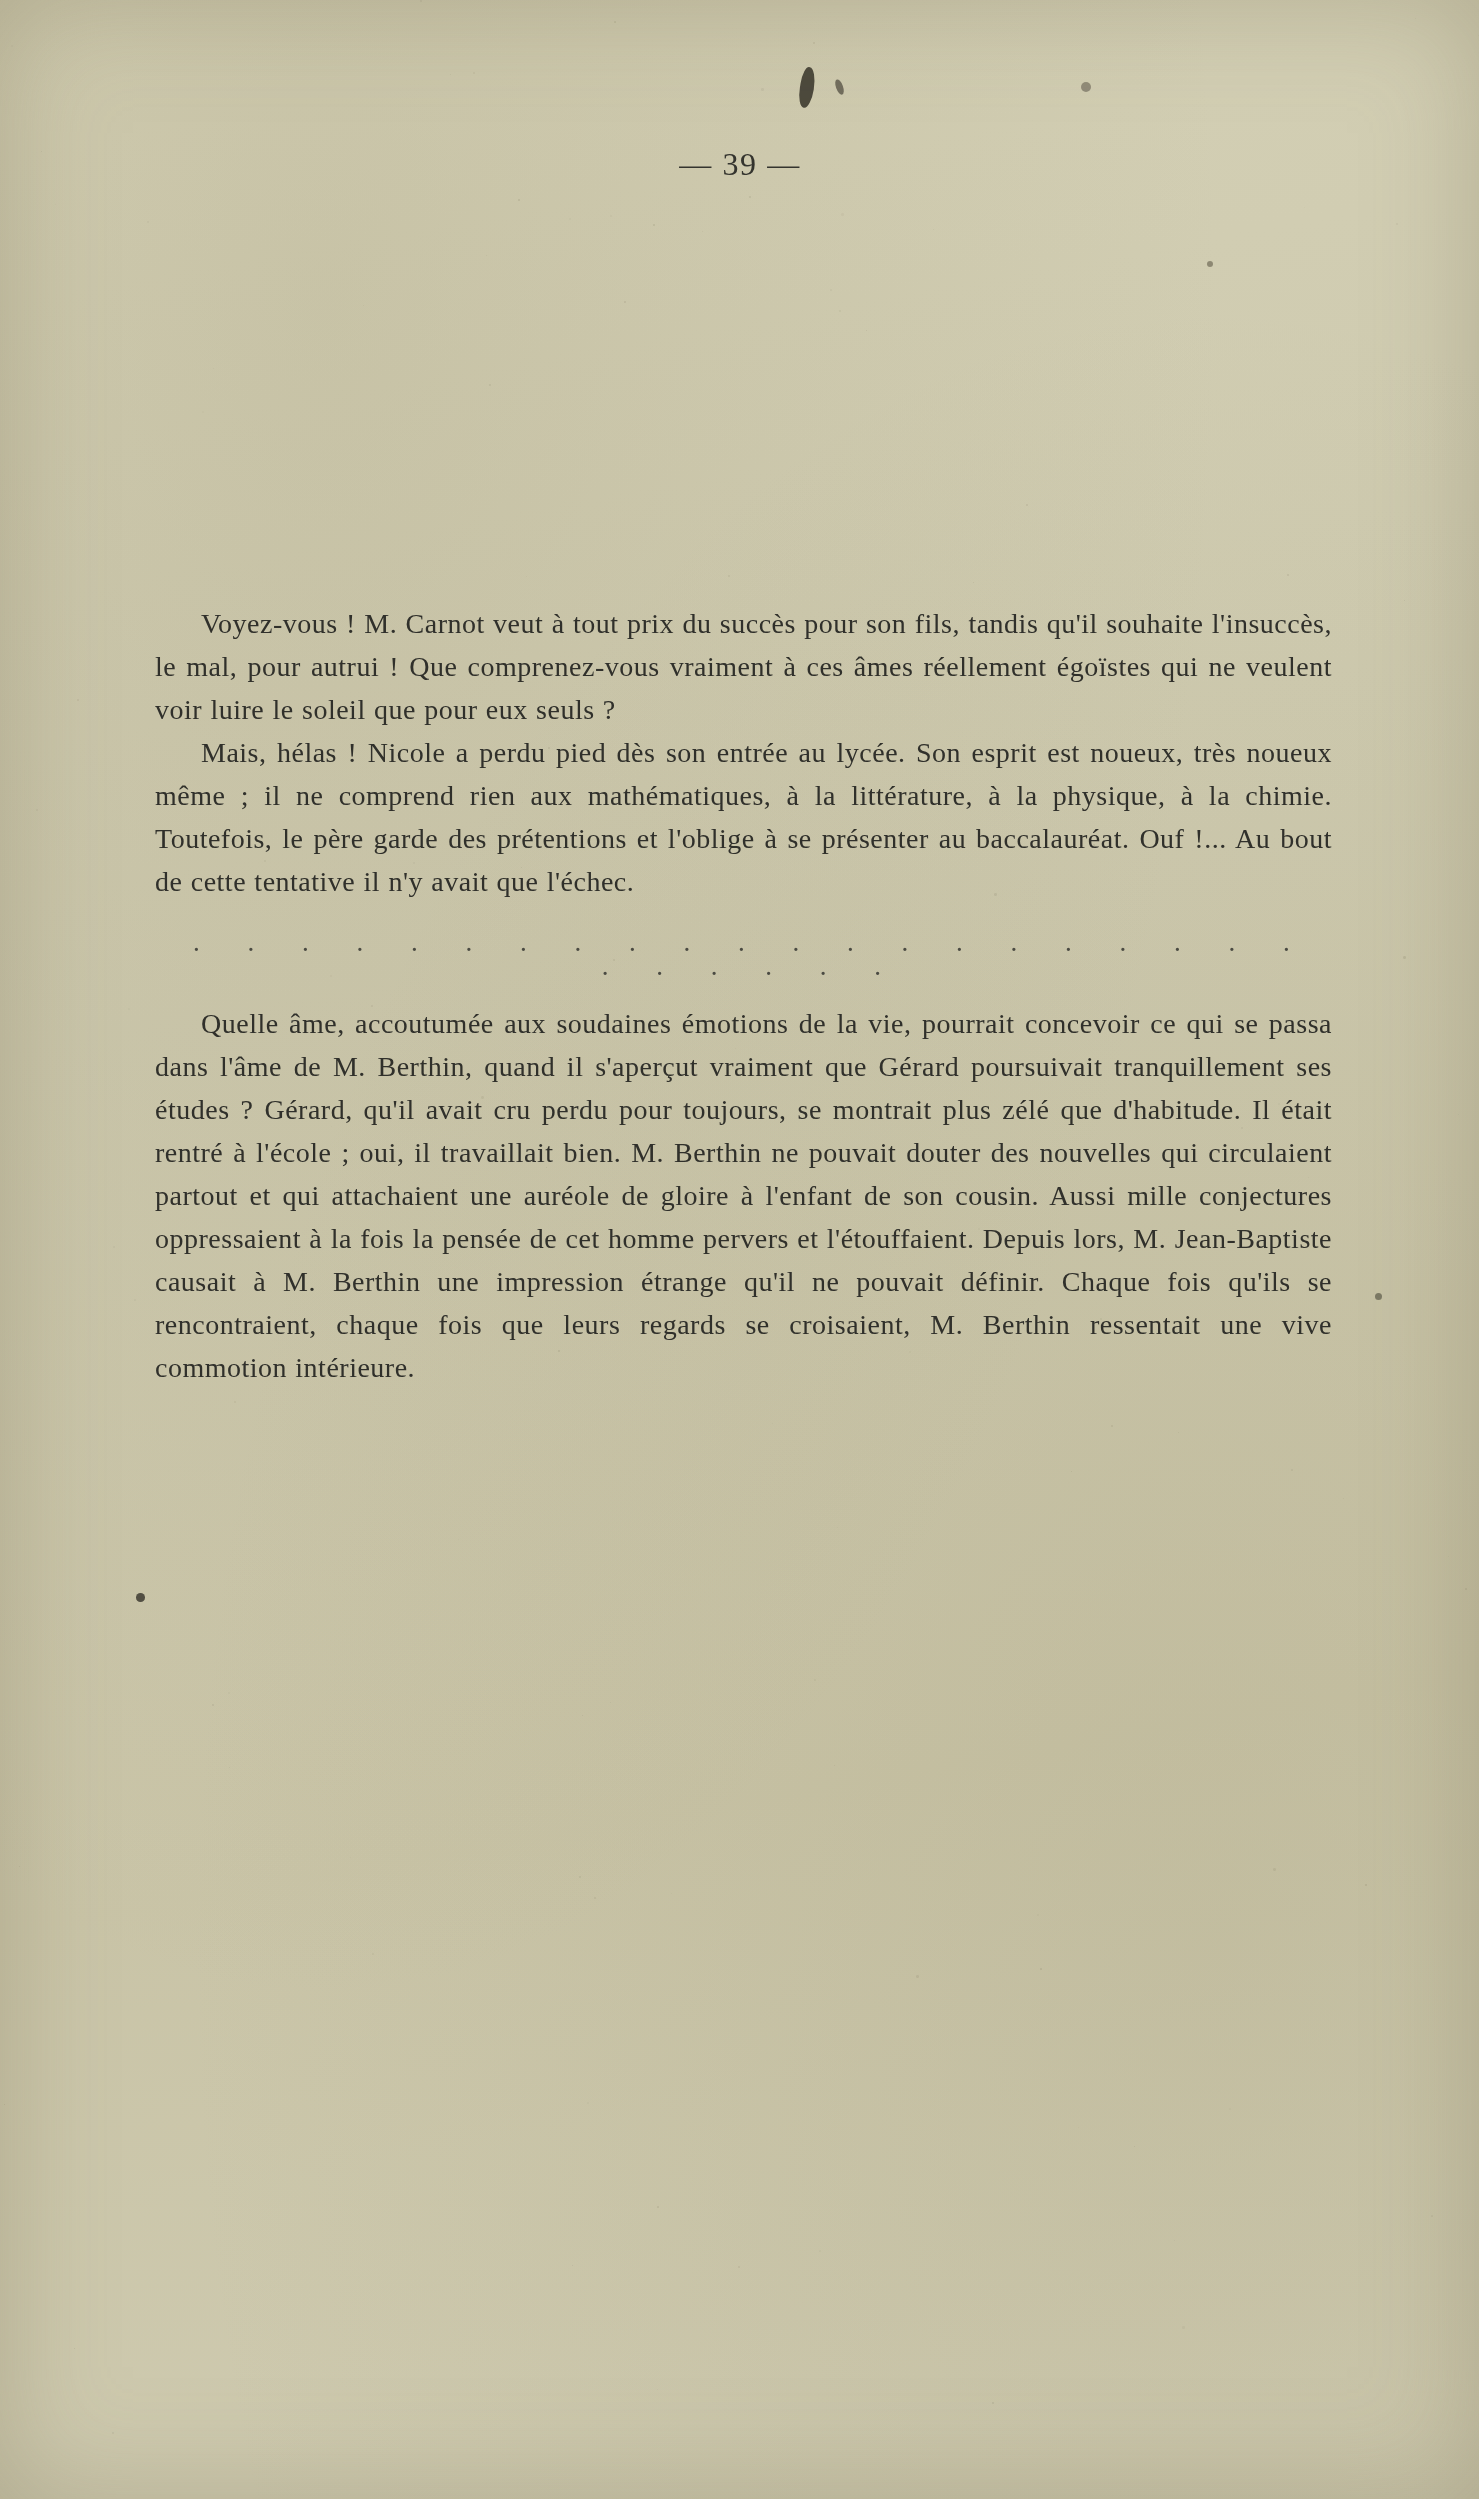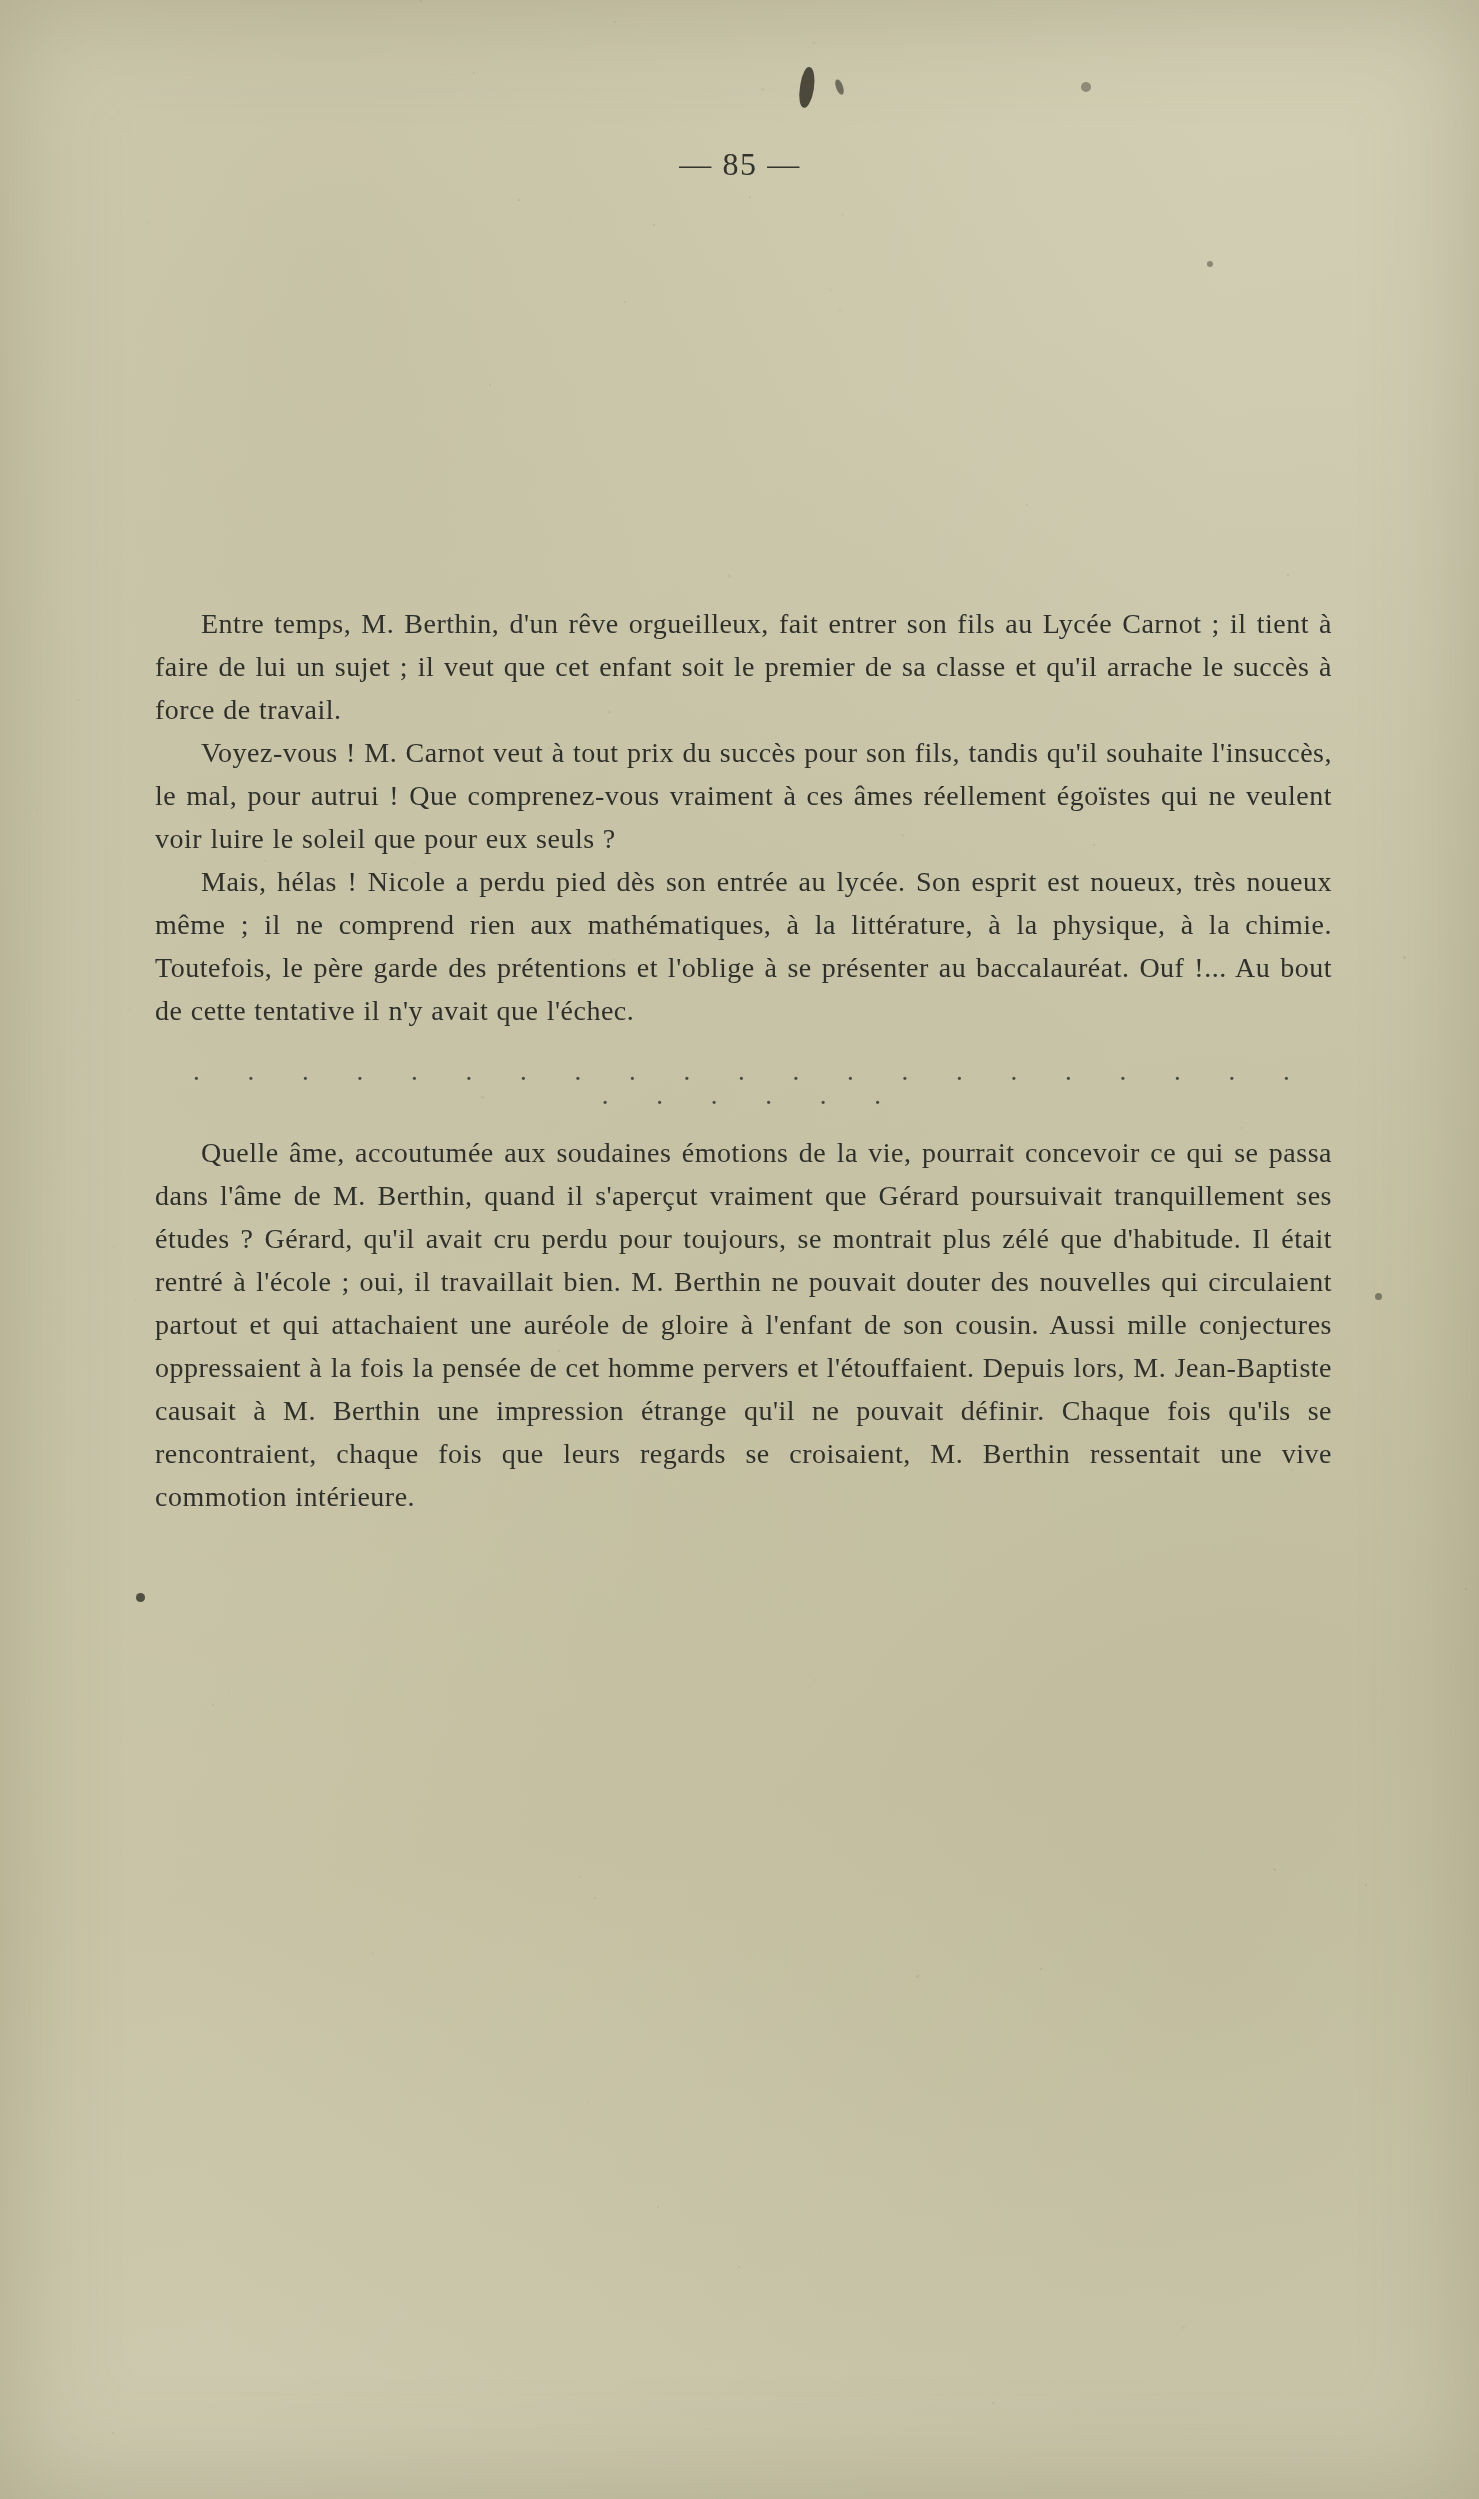--- a/index.html
+++ b/index.html
@@ -152,25 +152,24 @@
 
 <div class="page">
 
   <div class="ink-mark-top"></div>
   <div class="ink-mark-top2"></div>
   <div class="ink-mark-small"></div>
   <div class="side-dot-b"></div>
   <div class="side-dot-a"></div>
   <div class="bullet-dot"></div>
 
-  <div class="page-number">— 85 —</div>
+  <div class="page-number">— 39 —</div>
 
 
   <div class="body-col">
-    <p class="para">Entre temps, M. Berthin, d'un rêve orgueilleux, fait entrer son fils au Lycée Carnot ; il tient à faire de lui un sujet ; il veut que cet enfant soit le premier de sa classe et qu'il arrache le succès à force de travail.</p>
     <p class="para">Voyez-vous ! M. Carnot veut à tout prix du succès pour son fils, tandis qu'il souhaite l'insuccès, le mal, pour autrui ! Que comprenez-vous vraiment à ces âmes réellement égoïstes qui ne veulent voir luire le soleil que pour eux seuls ?</p>
     <p class="para">Mais, hélas ! Nicole a perdu pied dès son entrée au lycée. Son esprit est noueux, très noueux même ; il ne comprend rien aux mathématiques, à la littérature, à la physique, à la chimie. Toutefois, le père garde des prétentions et l'oblige à se présenter au baccalauréat. Ouf !... Au bout de cette tentative il n'y avait que l'échec.</p>
     <div class="dot-sep">. . . . . . . . . . . . . . . . . . . . . . . . . . .</div>
     <p class="para">Quelle âme, accoutumée aux soudaines émotions de la vie, pourrait concevoir ce qui se passa dans l'âme de M. Berthin, quand il s'aperçut vraiment que Gérard poursuivait tranquillement ses études ? Gérard, qu'il avait cru perdu pour toujours, se montrait plus zélé que d'habitude. Il était rentré à l'école ; oui, il travaillait bien. M. Berthin ne pouvait douter des nouvelles qui circulaient partout et qui attachaient une auréole de gloire à l'enfant de son cousin. Aussi mille conjectures oppressaient à la fois la pensée de cet homme pervers et l'étouffaient. Depuis lors, M. Jean-Baptiste causait à M. Berthin une impression étrange qu'il ne pouvait définir. Chaque fois qu'ils se rencontraient, chaque fois que leurs regards se croisaient, M. Berthin ressentait une vive commotion intérieure.</p>
   </div>
 
   <div class="edge-shadow"></div>
 <div class="speckle" style="width: 1.7px; height: 1.7px; left: 830px; top: 289px; opacity: 0.17;"></div>
     <div class="speckle" style="width: 1.6px; height: 1.6px; left: 749px; top: 196px; opacity: 0.36;"></div>
     <div class="speckle" style="width: 1.9px; height: 1.9px; left: 608px; top: 711px; opacity: 0.33;"></div>

